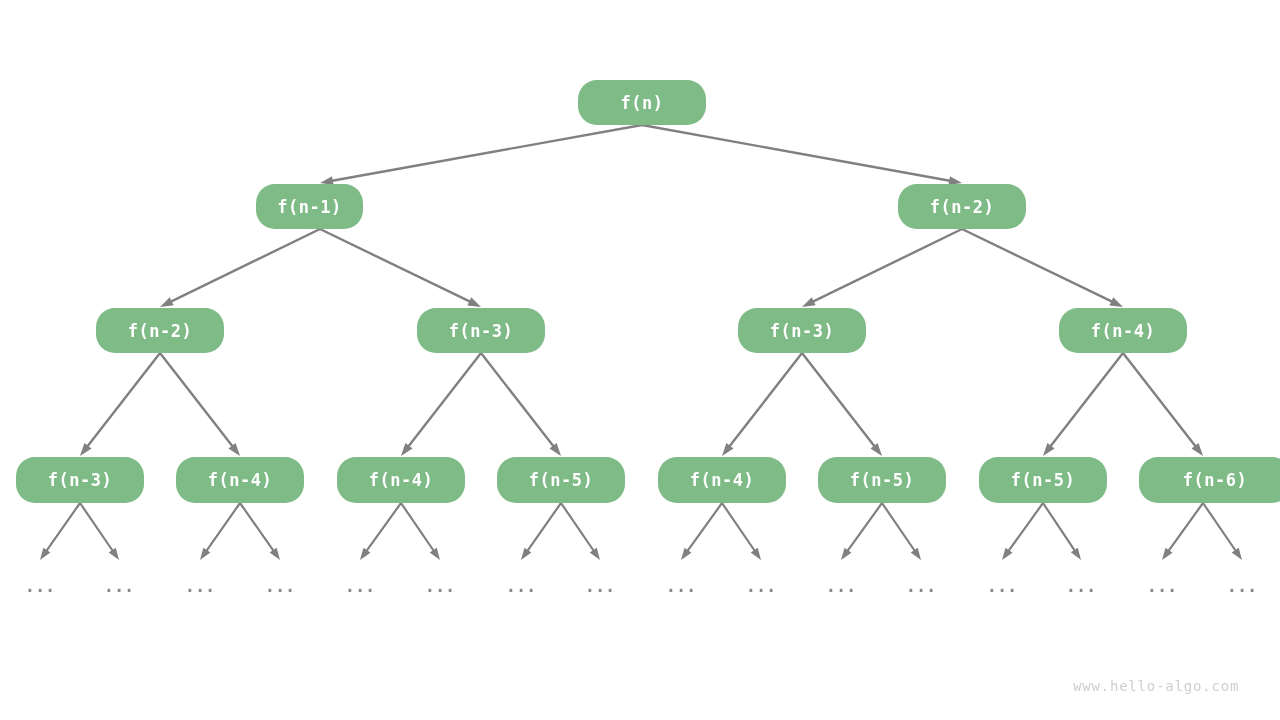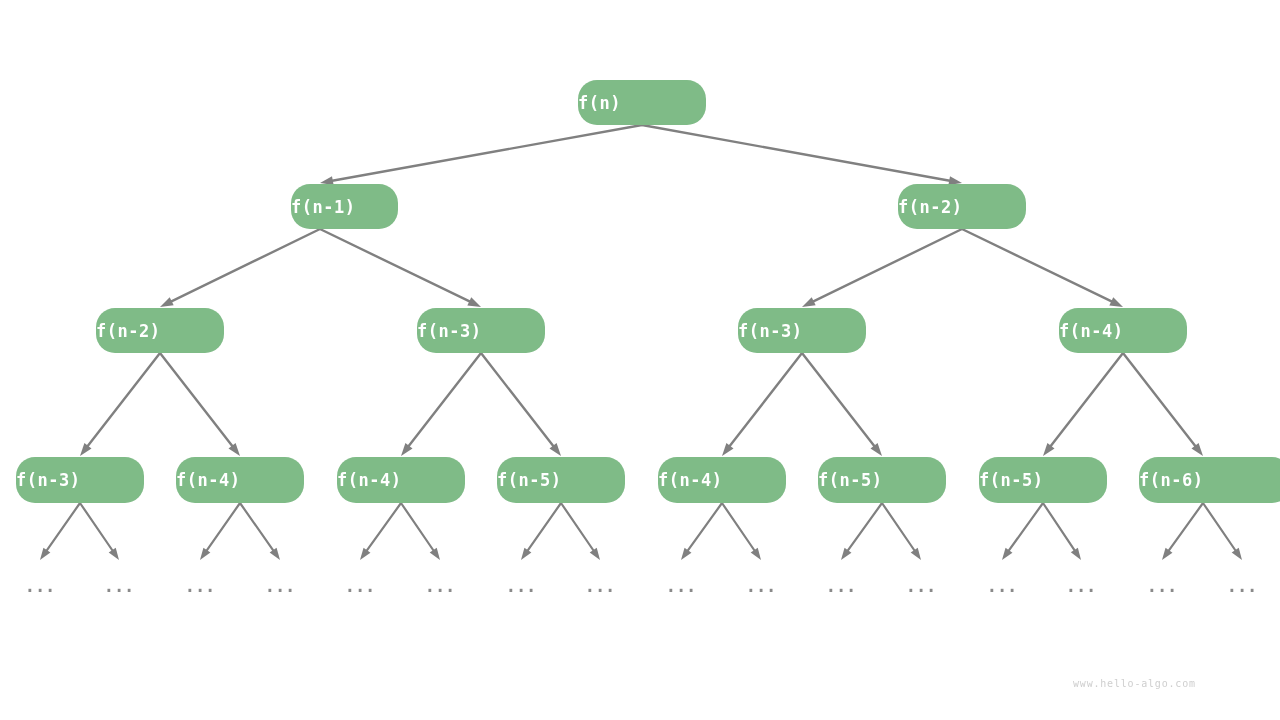--- a/index.html
+++ b/index.html
@@ -28,39 +28,39 @@
     box-sizing: border-box;
     background: #7fbb87;
     border-radius: 19px;
     color: #ffffff;
     font-family: "DejaVu Sans Mono", "Liberation Mono", monospace;
     font-size: 17px;
     font-weight: bold;
     letter-spacing: 0.5px;
     display: flex;
     align-items: center;
-    justify-content: flex-start;
+    justify-content: center;
     white-space: nowrap;
     user-select: none;
   }
   .ellipsis {
     position: absolute;
     color: #8a8a8a;
     font-family: "DejaVu Sans Mono", "Liberation Mono", monospace;
     font-size: 17px;
     font-weight: bold;
     line-height: 1;
     transform: translate(-50%, -50%);
     user-select: none;
   }
   #watermark {
     position: absolute;
     color: #cfcfcf;
     font-family: "DejaVu Sans Mono", "Liberation Mono", monospace;
-    font-size: 10px;
+    font-size: 14px;
     letter-spacing: 0.8px;
     white-space: nowrap;
     user-select: none;
   }
 </style>
 </head>
 <body>
 
 <div id="canvas" style="background: rgb(255, 255, 255);">
   <svg id="edges" viewBox="0 0 1280 720">
@@ -182,21 +182,21 @@
       </g>
       <g>
         <line x1="1203" y1="503" x2="1236.35316084408" y2="551.7469273875016" stroke="#808080" stroke-width="2.2" stroke-linecap="round"></line>
         <polygon points="1242,560 1231.7162371525842,552.496219506268 1238.731348873208,547.6964062237361" fill="#808080"></polygon>
       </g>
     </svg>
   <div id="nodes-layer">
       <div class="node" style="left: 578px; top: 80px; width: 128px; height: 45px; background: rgb(127, 187, 135); color: rgb(255, 255, 255);">
         <span>f(n)</span>
       </div>
-      <div class="node" style="left: 256px; top: 184px; width: 107px; height: 45px; background: rgb(127, 187, 135); color: rgb(255, 255, 255); margin-left: 35px;">
+      <div class="node" style="left: 256px; top: 184px; width: 107px; height: 45px; background: rgb(127, 187, 135); color: rgb(255, 255, 255);">
         <span>f(n-1)</span>
       </div>
       <div class="node" style="left: 898px; top: 184px; width: 128px; height: 45px; background: rgb(127, 187, 135); color: rgb(255, 255, 255);">
         <span>f(n-2)</span>
       </div>
       <div class="node" style="left: 96px; top: 308px; width: 128px; height: 45px; background: rgb(127, 187, 135); color: rgb(255, 255, 255);">
         <span>f(n-2)</span>
       </div>
       <div class="node" style="left: 417px; top: 308px; width: 128px; height: 45px; background: rgb(127, 187, 135); color: rgb(255, 255, 255);">
         <span>f(n-3)</span>

